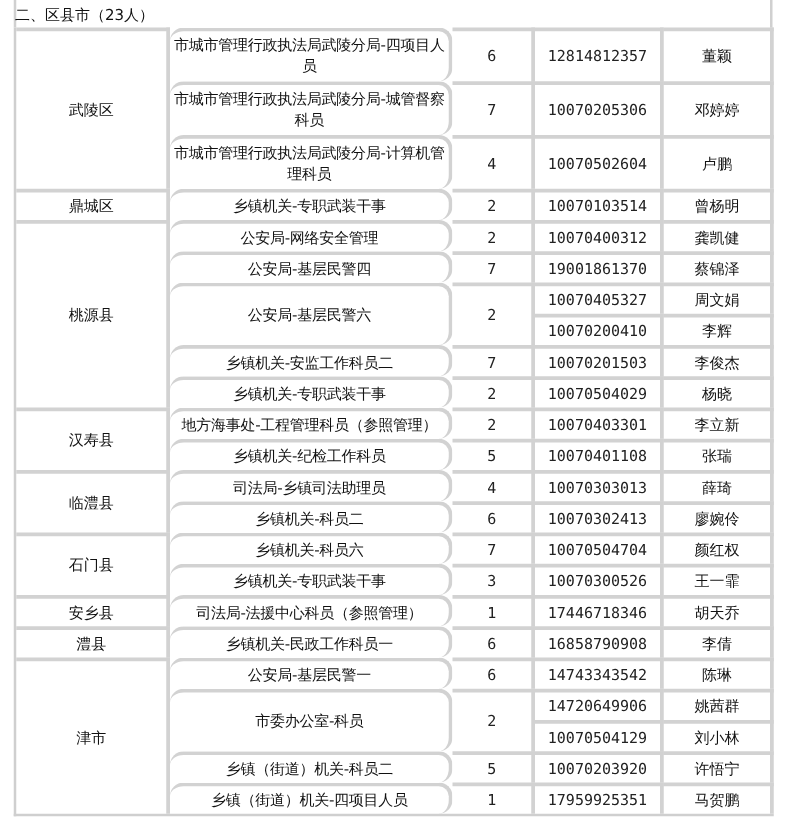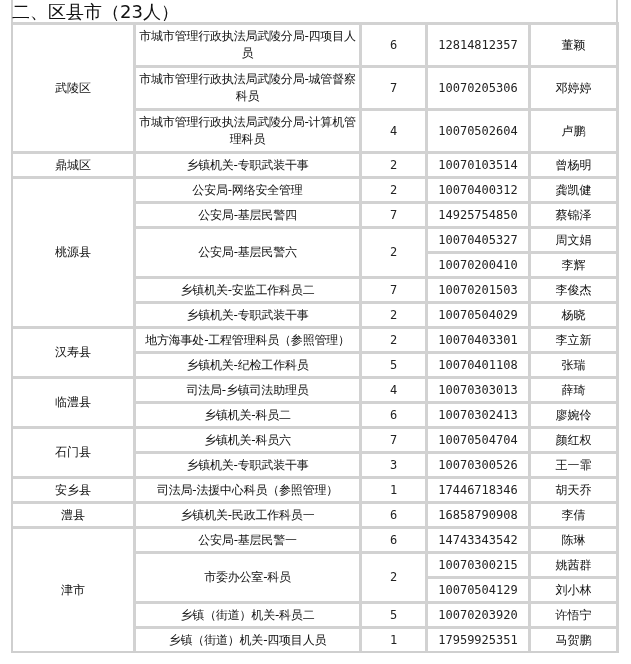--- a/index.html
+++ b/index.html
@@ -3,21 +3,21 @@
 <meta charset="utf-8">
 <style>
   html, body { margin: 0; padding: 0; background: #ffffff; }
   body {
     width: 631px; height: 664px; overflow: hidden; position: relative;
     font-family: "DejaVu Sans", "Liberation Sans", sans-serif;
     font-size: 12px; color: #111111;
   }
   .section-title {
     position: absolute; left: 12px; top: 2px; height: 20px; line-height: 20px;
-    font-size: 18px; color: #111;
+    font-size: 12px; color: #111;
   }
   .title-frame {
     position: absolute; left: 11px; top: 0px; width: 607px; height: 22px;
     border-left: 2px solid #d0d0d0; border-right: 2px solid #d0d0d0; box-sizing: border-box;
   }
   table.roster {
     position: absolute; left: 11px; top: 22px;
     width: 608px;
     border-collapse: separate;
     border-spacing: 0;
@@ -29,21 +29,21 @@
     border-top: 3px solid #d2d2d2;
     border-right: 3px solid #d2d2d2;
     text-align: center; vertical-align: middle;
     padding: 0 2px; line-height: 17px;
     font-size: 12px;
     overflow: hidden;
   }
   table.roster tr.tall td { height: 40px; }
   table.roster tr.norm td { height: 22px; }
   td.district { font-size: 12.5px; }
-  td.position { letter-spacing: -0.2px; }
+  td.position { letter-spacing: -0.2px; border-radius: 11px; }
   td.num, td.exam { font-family: "DejaVu Sans Mono", "Liberation Mono", monospace; font-size: 11.5px; color: #222; }
   td.name { font-size: 12.5px; }
 </style>
 </head>
 <body>
 
 <div class="title-frame"></div>
 <div class="section-title">二、区县市（23人）</div>
 
 <table class="roster">
@@ -84,21 +84,21 @@
       <tr class="norm">
         <td class="district" rowspan="6">桃源县</td>
         <td class="position" rowspan="1">公安局-网络安全管理</td>
         <td class="num" rowspan="1">2</td>
         <td class="exam">10070400312</td>
         <td class="name">龚凯健</td>
       </tr>
       <tr class="norm">
         <td class="position" rowspan="1">公安局-基层民警四</td>
         <td class="num" rowspan="1">7</td>
-        <td class="exam">14925754850</td>
+        <td class="exam">19001861370</td>
         <td class="name">蔡锦泽</td>
       </tr>
       <tr class="norm">
         <td class="position" rowspan="2">公安局-基层民警六</td>
         <td class="num" rowspan="2">2</td>
         <td class="exam">10070405327</td>
         <td class="name">周文娟</td>
       </tr>
       <tr class="norm">
         <td class="exam">10070200410</td>
@@ -172,21 +172,21 @@
       <tr class="norm">
         <td class="district" rowspan="5">津市</td>
         <td class="position" rowspan="1">公安局-基层民警一</td>
         <td class="num" rowspan="1">6</td>
         <td class="exam">14743343542</td>
         <td class="name">陈琳</td>
       </tr>
       <tr class="norm">
         <td class="position" rowspan="2">市委办公室-科员</td>
         <td class="num" rowspan="2">2</td>
-        <td class="exam">10070300215</td>
+        <td class="exam">14720649906</td>
         <td class="name">姚茜群</td>
       </tr>
       <tr class="norm">
         <td class="exam">10070504129</td>
         <td class="name">刘小林</td>
       </tr>
       <tr class="norm">
         <td class="position" rowspan="1">乡镇（街道）机关-科员二</td>
         <td class="num" rowspan="1">5</td>
         <td class="exam">10070203920</td>

